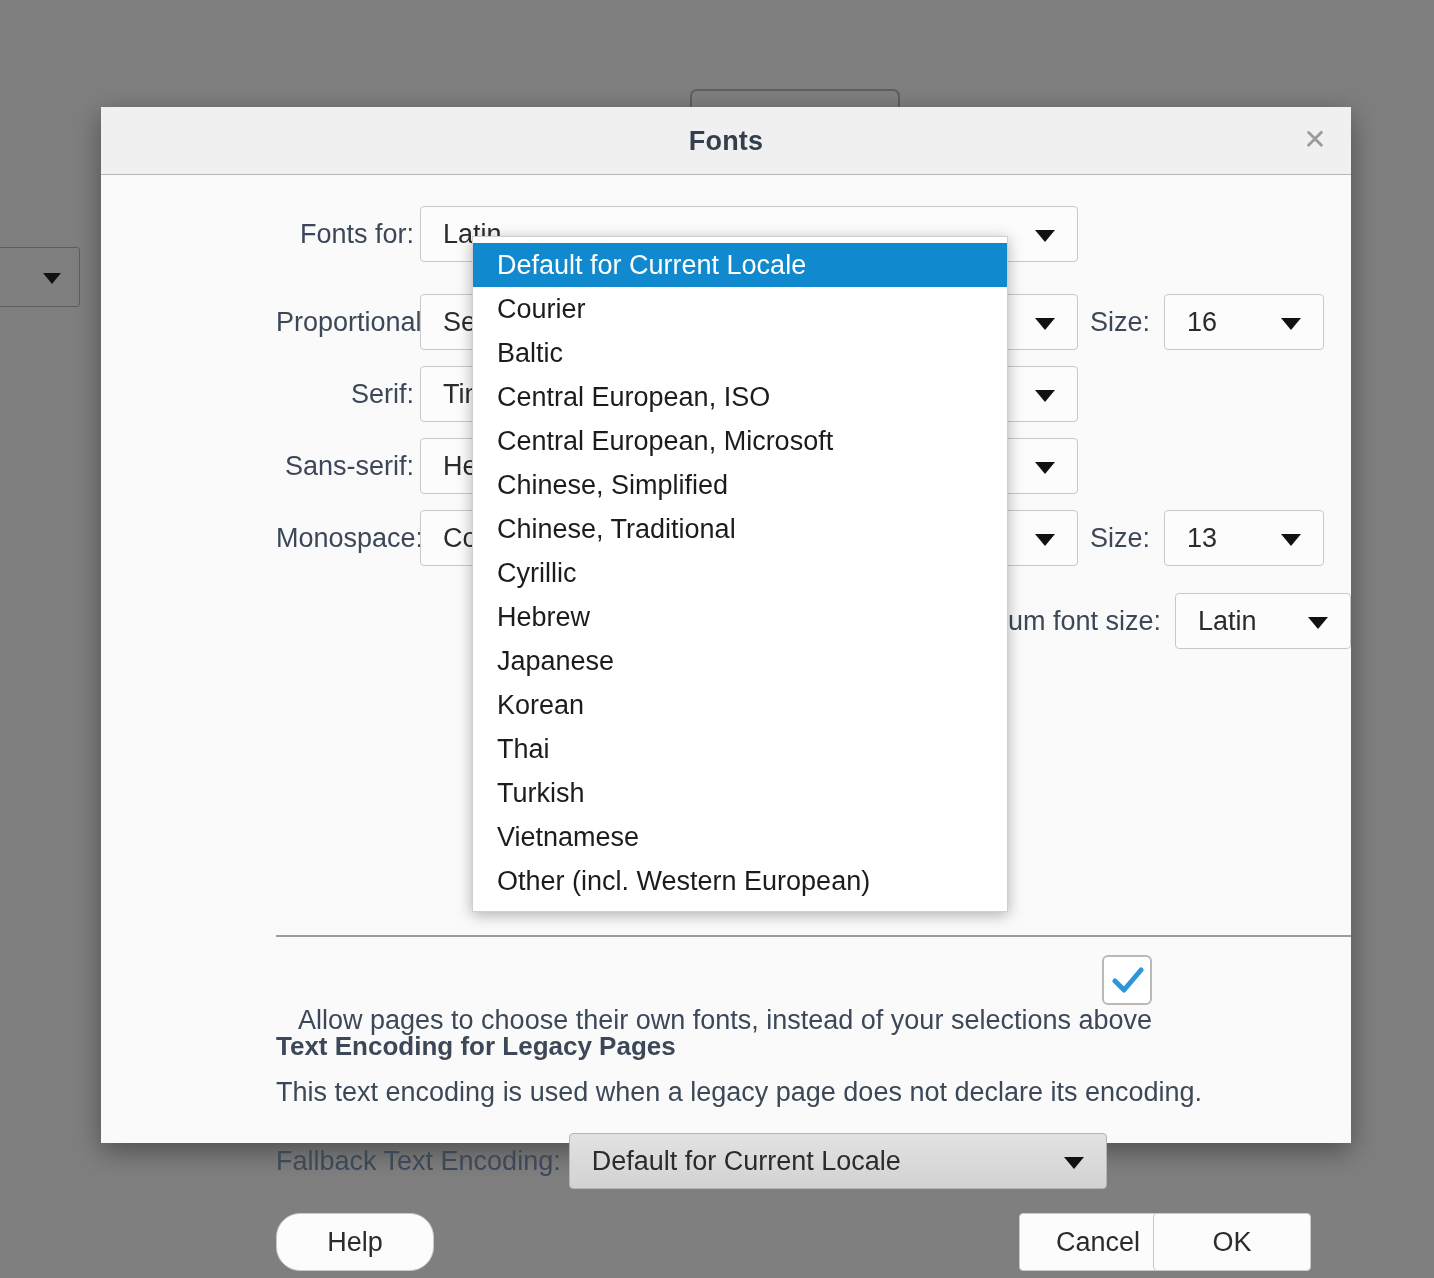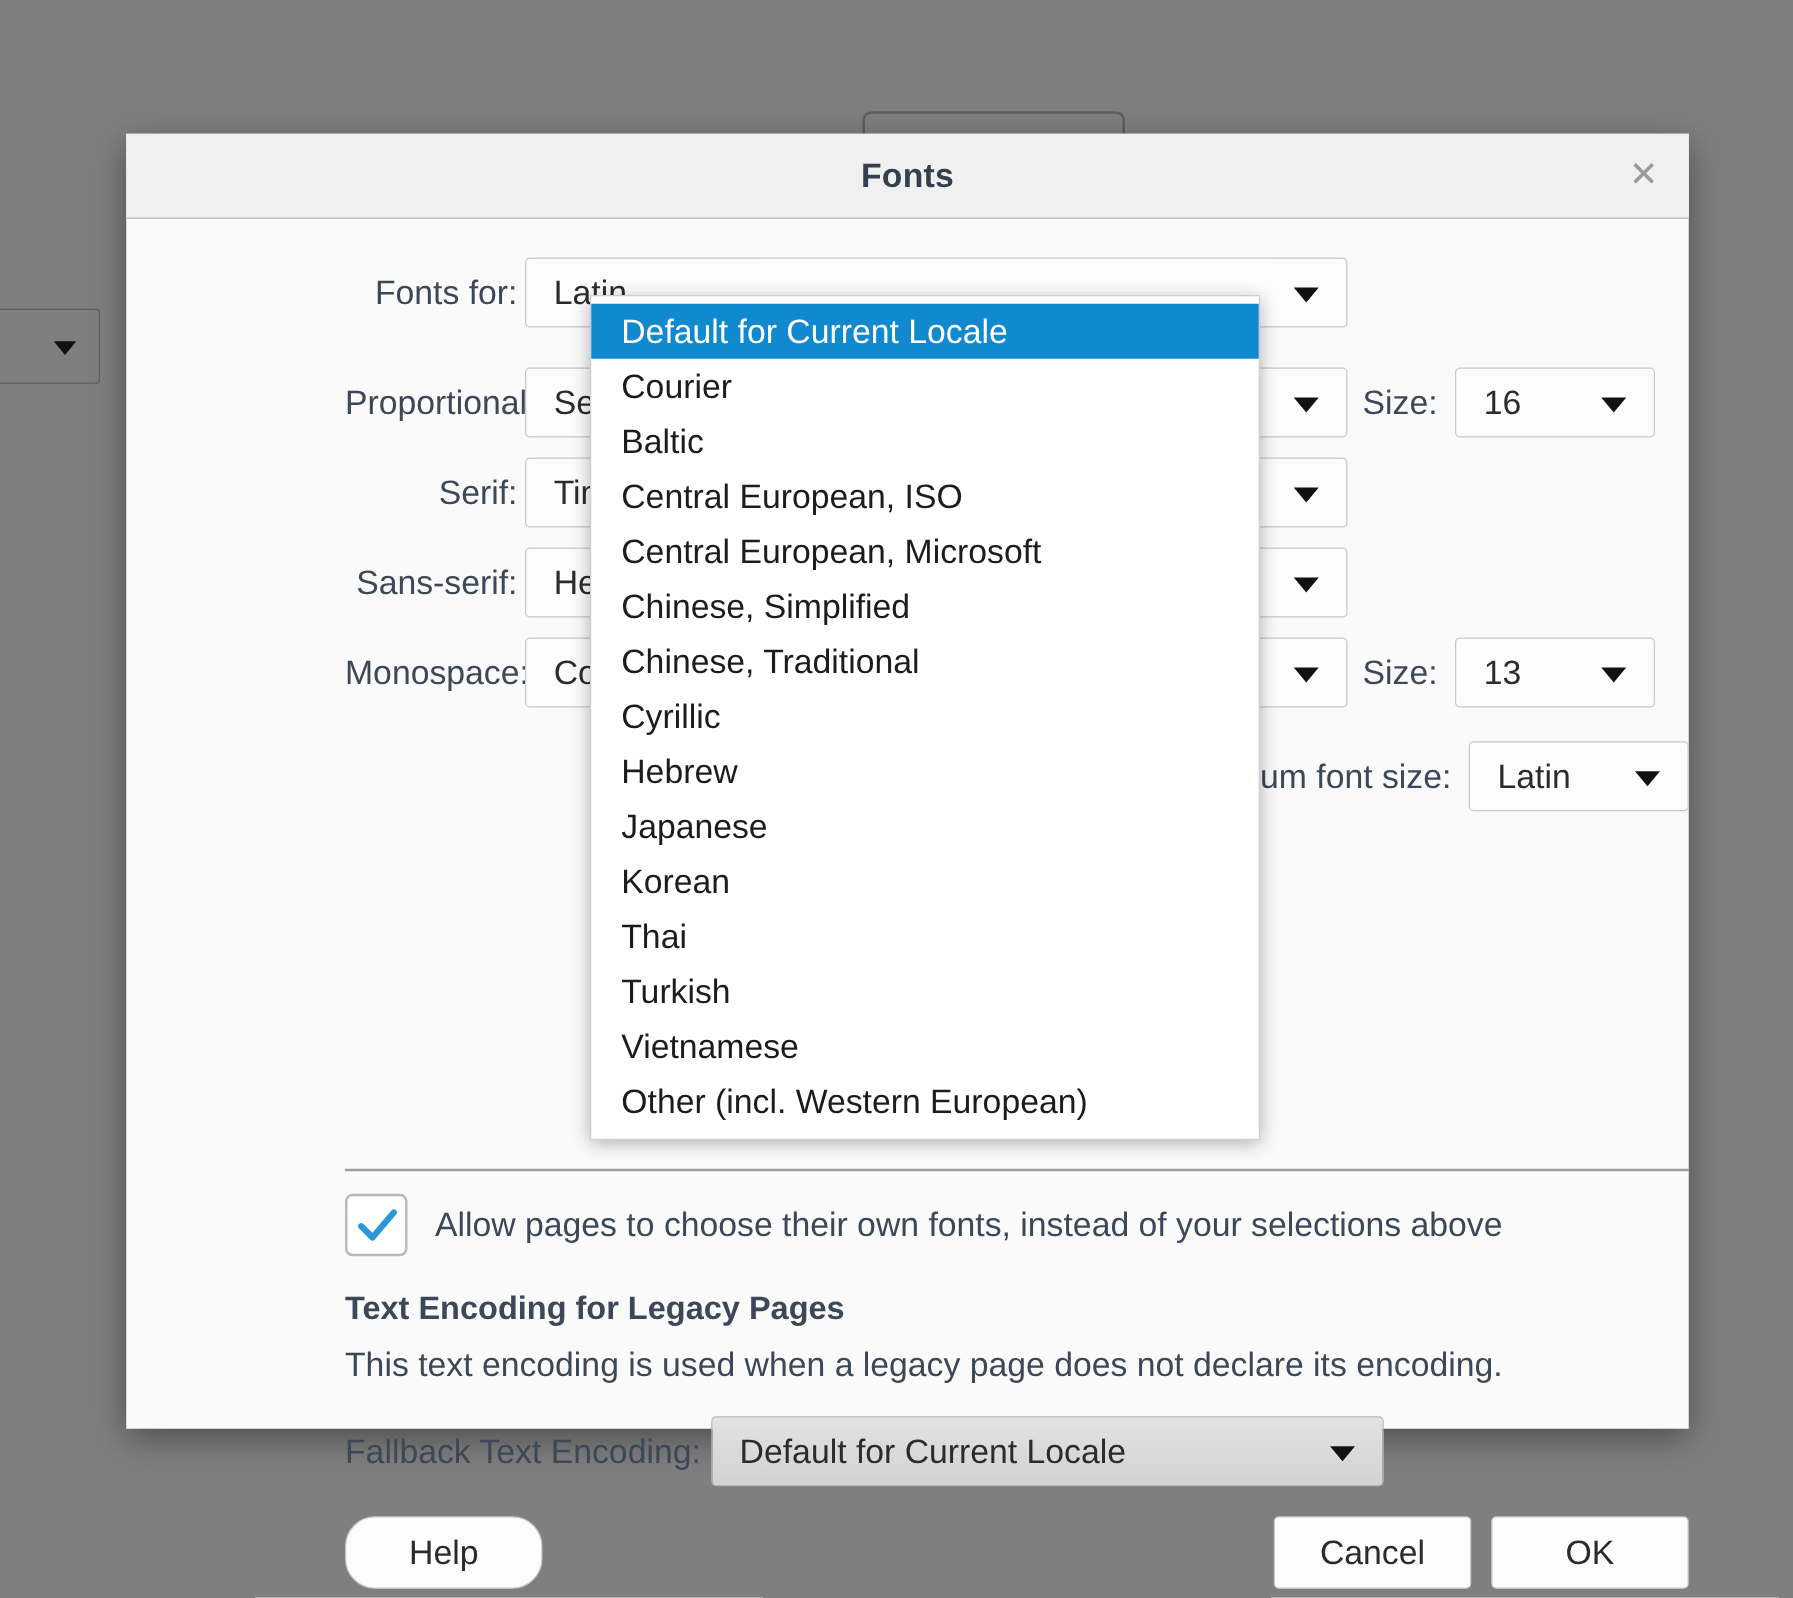--- a/index.html
+++ b/index.html
@@ -165,21 +165,22 @@
     height: 2px;
     background: #9c9c9c;
     top: 760px;
   }
 
   .check-row {
     position: absolute;
     left: 175px;
     top: 780px;
     display: flex;
-    align-items: center;
+    align-items: flex-end;
+    flex-direction: column;
   }
   .checkbox {
     width: 50px;
     height: 50px;
     border: 2px solid #b9b9b9;
     border-radius: 6px;
     background: #fff;
     box-sizing: border-box;
     position: relative;
     flex: none;
@@ -220,21 +221,21 @@
     font-size: 27px;
     color: #2b2b2b;
     display: inline-flex;
     align-items: center;
     justify-content: center;
     font-family: "Liberation Sans", sans-serif;
     cursor: pointer;
   }
   .btn-help   { position: absolute; left: 175px;  top: 1038px; width: 158px; border-radius: 24px; }
   .btn-cancel { position: absolute; left: 918px;  top: 1038px; width: 158px; }
-  .btn-ok     { position: absolute; left: 1092px; top: 1038px; width: 158px; }
+  .btn-ok     { position: absolute; left: 1052px; top: 1038px; width: 158px; }
 
   
   .popup {
     position: absolute;
     left: 472px;
     top: 236px;
     width: 536px;
     background: #ffffff;
     border: 1px solid #cfcfcf;
     box-shadow: 0 3px 14px rgba(0,0,0,0.30);

